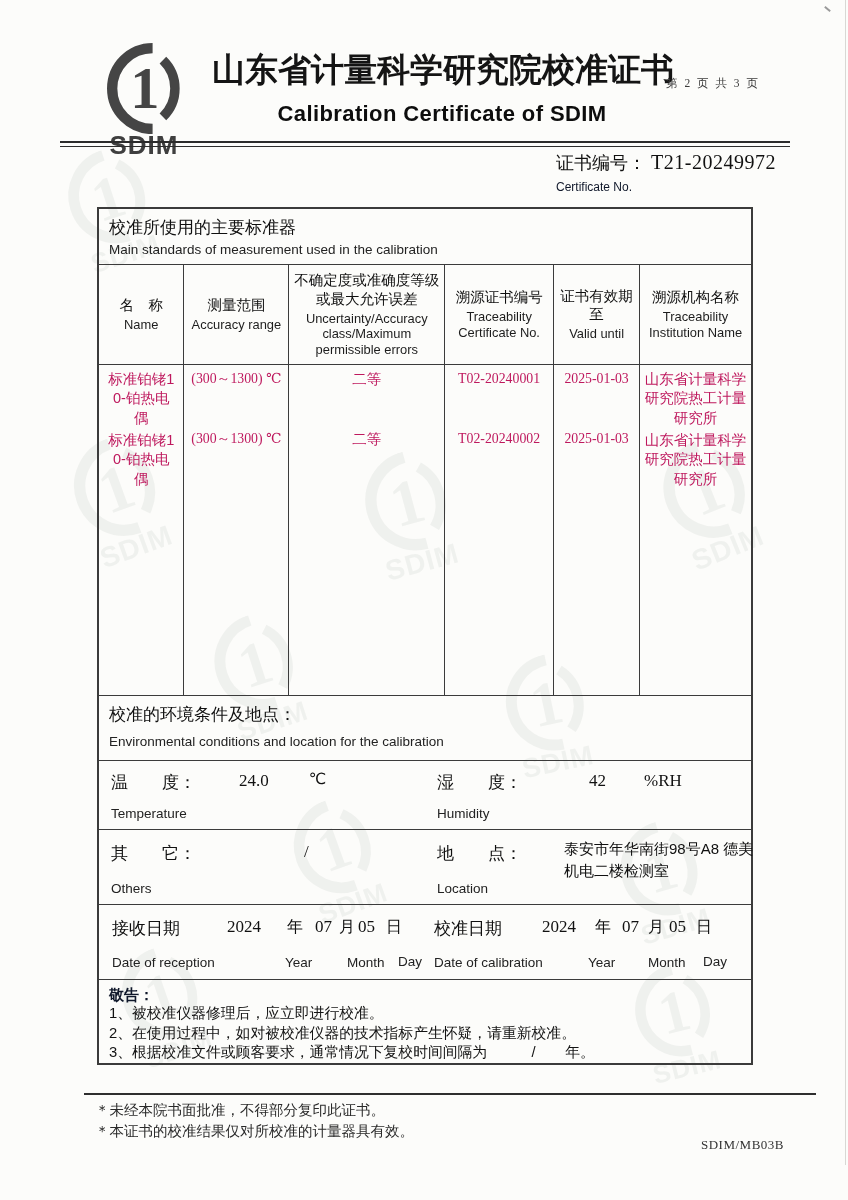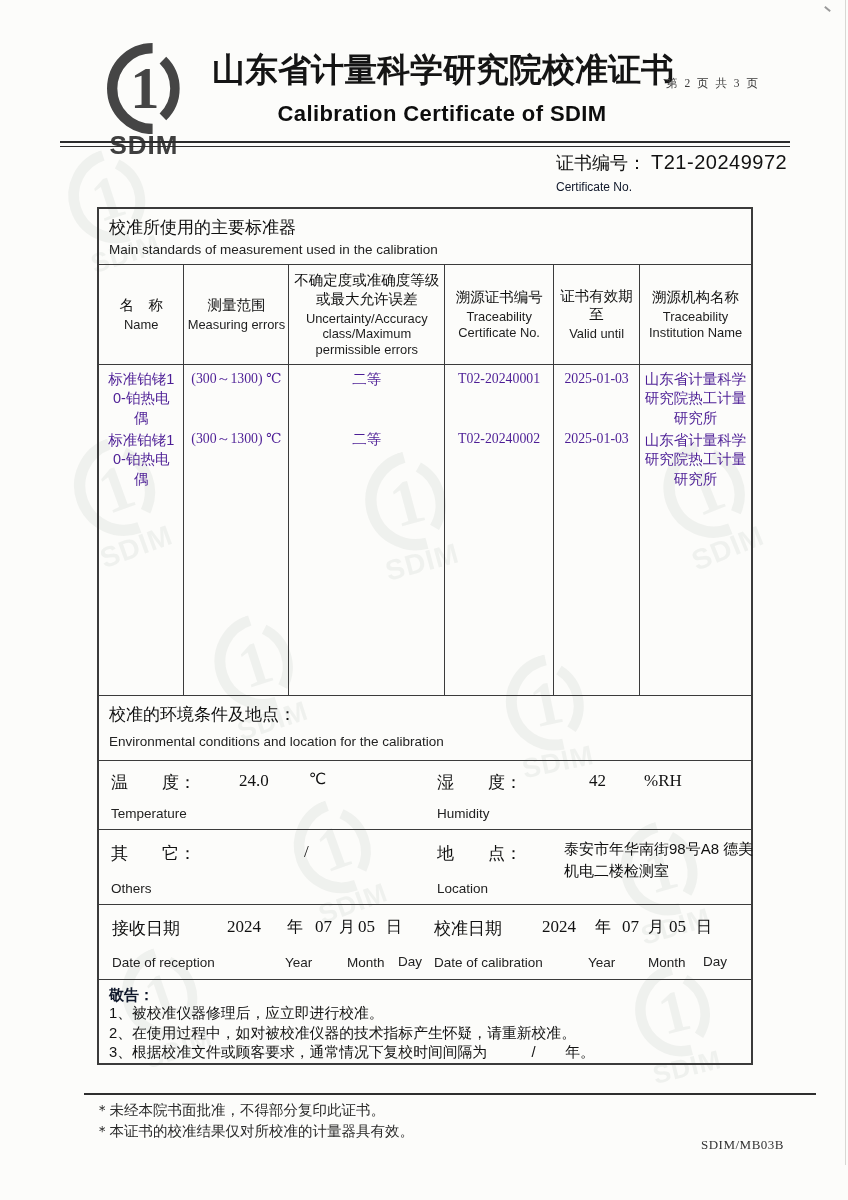--- a/index.html
+++ b/index.html
@@ -11,41 +11,41 @@
   
   .logo{position:absolute;left:94px;top:38px;width:100px;text-align:center;color:#454545;}
   .logo svg{display:block;margin:0 auto;}
   .title-wrap{position:absolute;left:212px;top:48px;width:460px;text-align:center;}
   .title-zh{font-family:"Liberation Serif","DejaVu Serif",serif;font-size:33px;font-weight:700;color:#141414;white-space:nowrap;letter-spacing:0px;}
   .title-en{margin-top:8px;font-size:22px;font-weight:700;color:#0d0d0d;letter-spacing:.4px;}
   .page-info{position:absolute;left:666px;top:76px;font-family:"Liberation Serif","DejaVu Serif",serif;font-size:11.5px;letter-spacing:2px;color:#3a3a3a;white-space:nowrap;}
   .head-rule{position:absolute;left:60px;top:141px;width:730px;height:3px;border-top:2.5px solid #2c2c2c;border-bottom:1px solid #2c2c2c;}
   .cert-no{position:absolute;left:556px;top:151px;}
   .cert-no .line1{font-size:18px;color:#111;}
-  .cert-no .num{font-family:Liberation Sans, sans-serif;font-size:20px;letter-spacing:.5px;}
+  .cert-no .num{font-family:Liberation Serif, serif;font-size:20px;letter-spacing:.5px;}
   .cert-no .line2{margin-top:5px;font-size:12px;color:#0f172a;}
   
   .main-box{
     position:absolute;left:97px;top:207px;width:656px;height:858px;
     border:2px solid #3b3b3b;box-sizing:border-box;display:flex;flex-direction:column;background:transparent;
   }
   .sec{box-sizing:border-box;}
   .std-title{height:56px;border-bottom:1.5px solid #3b3b3b;padding:7px 10px 0;}
   .sec-zh{font-size:17px;color:#101010;font-weight:500;}
   .sec-en{font-size:13.5px;color:#222;margin-top:3px;}
   
   .std-table{height:432px;border-bottom:1.5px solid #3b3b3b;display:grid;
     grid-template-columns:13.1% 16.1% 23.9% 16.7% 13.2% 17%;grid-template-rows:100px 1fr;}
   .th{border-right:1px solid #3b3b3b;border-bottom:1.2px solid #3b3b3b;
     display:flex;flex-direction:column;justify-content:center;align-items:center;
     text-align:center;padding:2px 3px;box-sizing:border-box;}
   .th .zh{font-size:14.5px;color:#101010;line-height:1.3;}
   .th .en{font-size:12.9px;color:#1d1d1d;line-height:1.22;margin-top:2px;}
   .td{border-right:1px solid #3b3b3b;box-sizing:border-box;padding:5px 3px;
-    text-align:center;font-size:14.5px;color:#4c1d95;line-height:1.35;}
+    text-align:center;font-size:14.5px;color:#be185d;line-height:1.35;}
   .last-col{border-right:none;}
   .cell-block{min-height:58px;margin-bottom:2px;}
   .cell-sm{font-family:"Liberation Serif","DejaVu Serif",serif;font-size:13.8px;}
   .wrap-name{word-break:break-all;padding:0 4px;}
   
   .env-title{height:65px;border-bottom:1.5px solid #3b3b3b;padding:7px 10px 0;}
   .row{position:relative;border-bottom:1.5px solid #3b3b3b;}
   .row-temp{height:70px;padding-left:37px;}
   .row-others{height:75px;}
   .row-dates{height:75px;}
@@ -164,21 +164,21 @@
     </div>
 
     <div class="sec std-table">
 
       <div class="th">
         <span class="zh">名　称</span>
         <span class="en">Name</span>
       </div>
       <div class="th">
         <span class="zh">测量范围</span>
-        <span class="en" style="white-space:nowrap">Measuring errors</span>
+        <span class="en" style="white-space:nowrap">Accuracy range</span>
       </div>
       <div class="th">
         <span class="zh">不确定度或准确度等级或最大允许误差</span>
         <span class="en">Uncertainty/Accuracy class/Maximum permissible errors</span>
       </div>
       <div class="th">
         <span class="zh">溯源证书编号</span>
         <span class="en">Traceability Certificate No.</span>
       </div>
       <div class="th">

